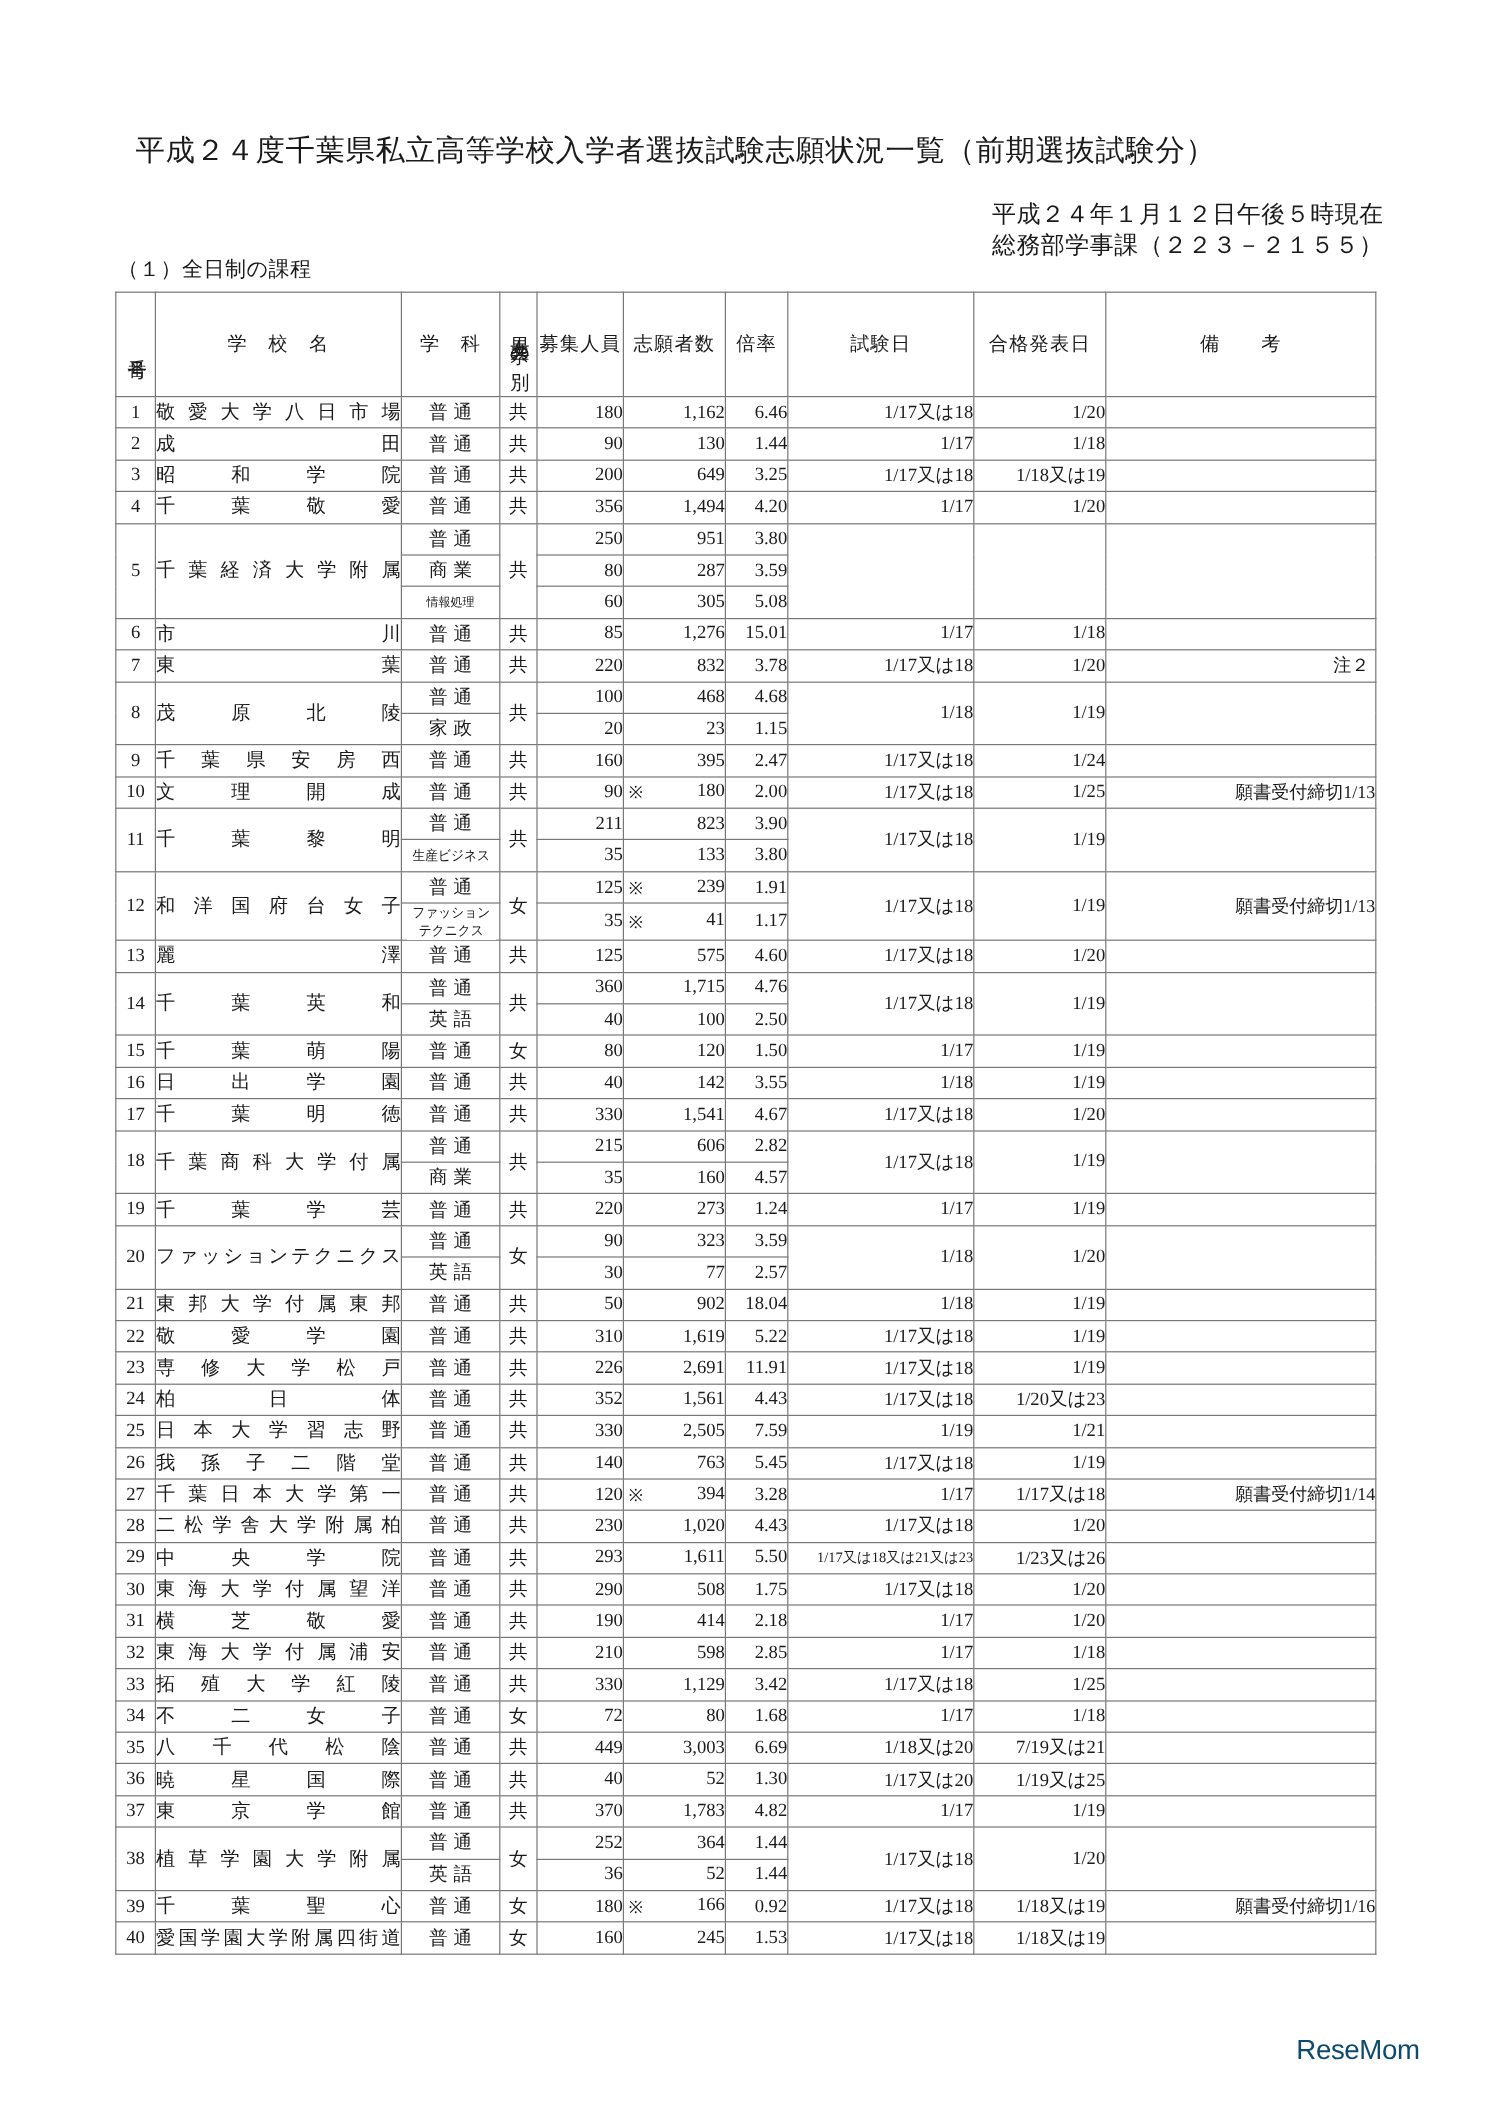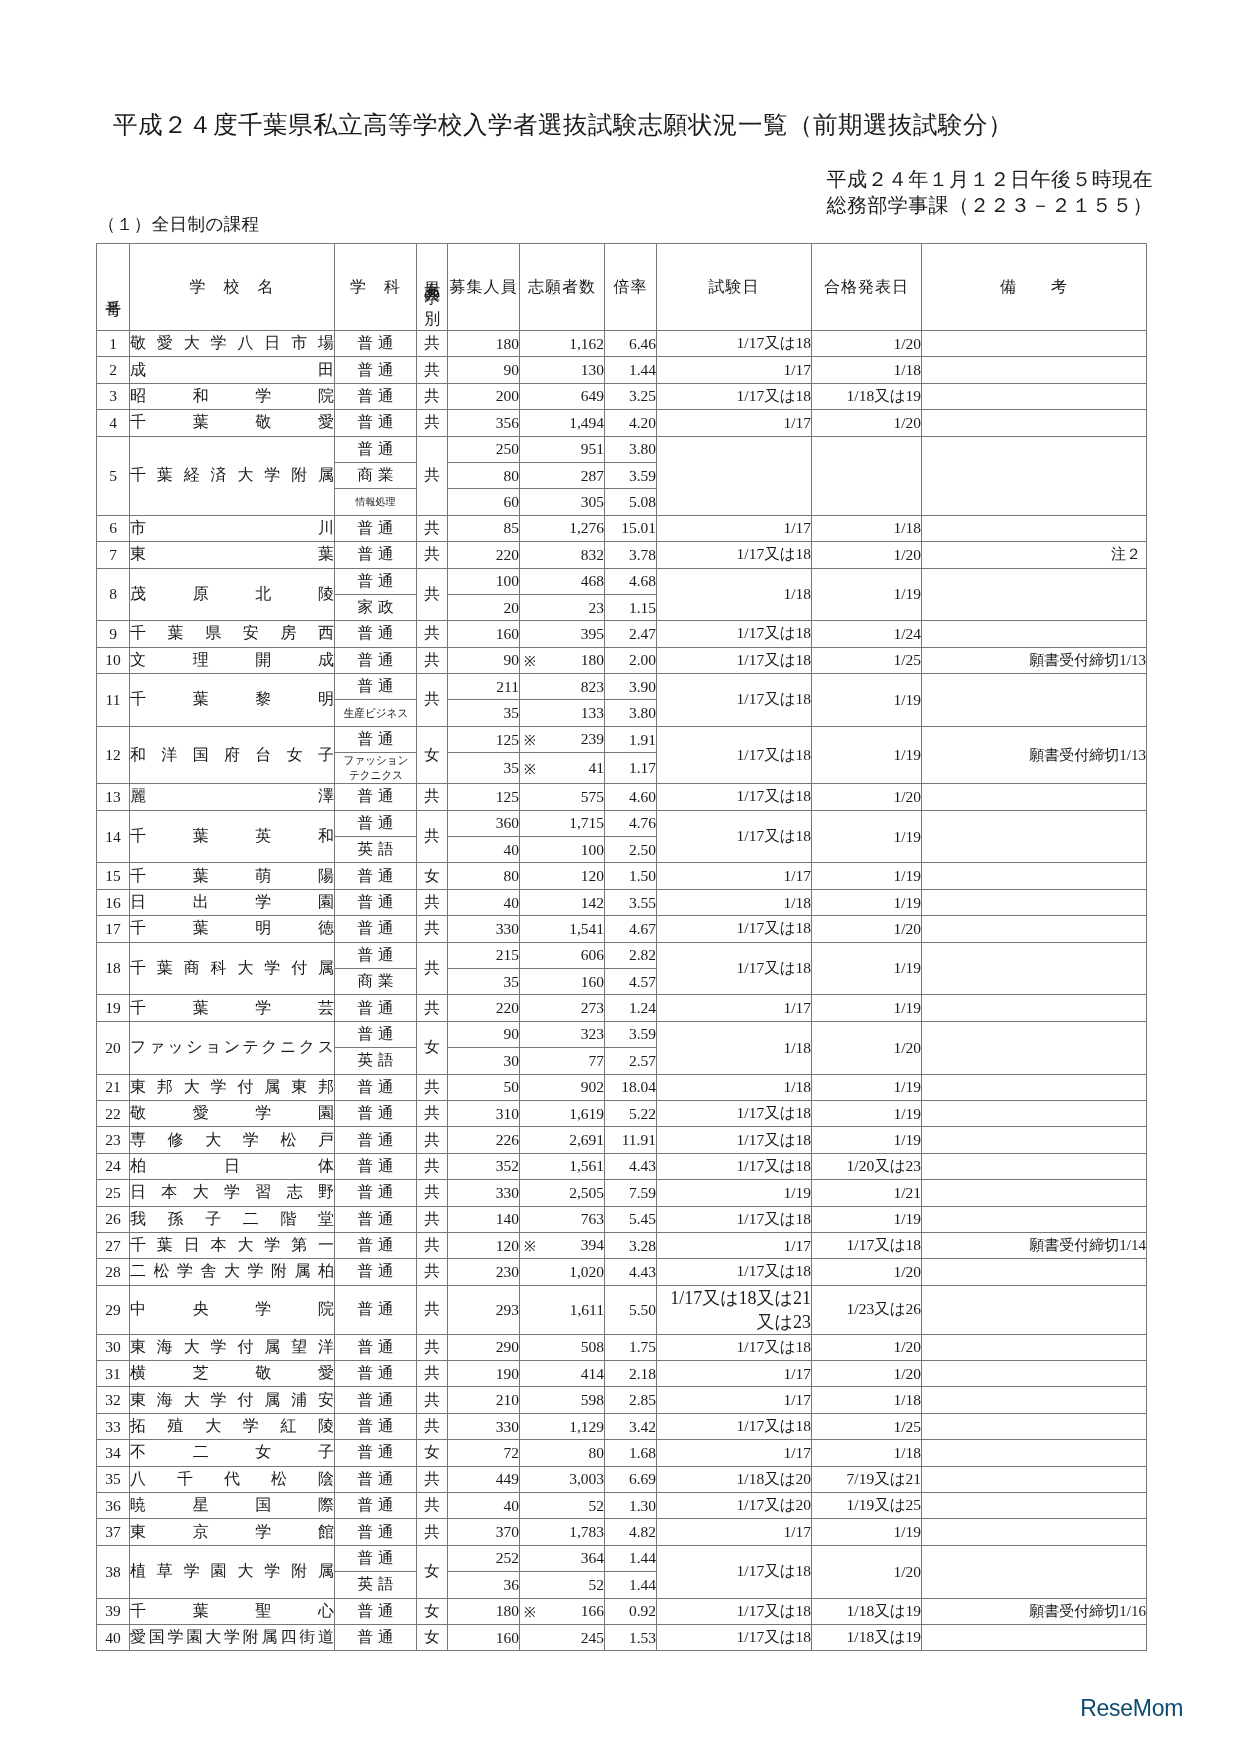--- a/index.html
+++ b/index.html
@@ -92,21 +92,21 @@
   }
   td.num      { text-align: center; font-size: 15.5px; }
   td.school   { text-align: justify; text-align-last: justify; padding: 0 4px; font-size: 16px; }
   td.dept     { text-align: center; font-size: 15.5px; letter-spacing: 5px; text-indent: 5px; }
   td.dept.tight { letter-spacing: 0px; text-indent: 0; font-size: 10px; margin-top: 28px; }
   td.dept.kana { letter-spacing: 0px; text-indent: 0; font-size: 11.5px; transform: scaleX(0.92); }
   td.gender   { text-align: center; font-size: 15.5px; }
   td.rnum     { text-align: right; padding-right: 6px; font-size: 15.5px; }
   td.rnum .mk { float: left; padding-left: 4px; font-size: 14px; }
   td.rtxt     { text-align: right; padding-right: 5px; font-size: 15.5px; }
-  td.rtxt.small { font-size: 18px; }
+  td.rtxt.small { font-size: 12px; }
   td.ltxt     { text-align: right; padding-left: 3px; font-size: 15px; }
   td.ltxt.right-note { text-align: right; padding-right: 5px; }
   .watermark {
     position: absolute;
     right: 58px;
     bottom: 32px;
     font-family: "Liberation Sans", sans-serif;
     font-size: 23px;
     font-weight: normal;
     color: #0c4a6e;

